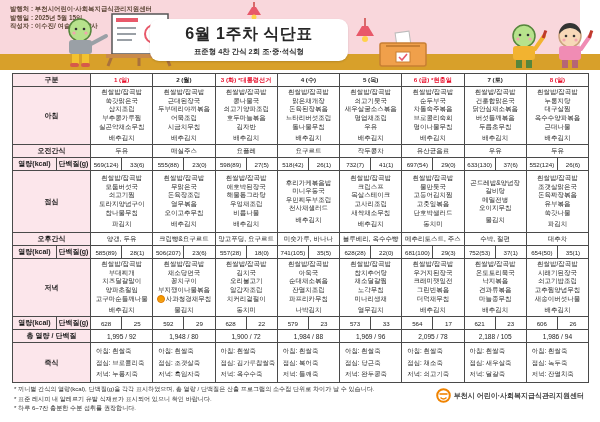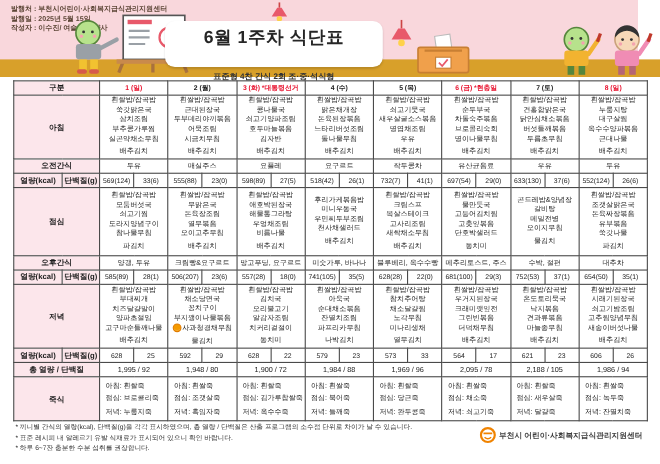--- a/index.html
+++ b/index.html
@@ -8,21 +8,21 @@
   .page{position:relative;width:600px;height:422px;}
 
   
   .header{position:absolute;top:0;left:0;width:580px;height:70px;background:#f9d7dc;}
   .band{position:absolute;top:54px;left:0;width:600px;height:16px;background:#d8a02a;}
   .meta{position:absolute;top:5px;left:10px;font-size:6.4px;line-height:8.6px;
         font-weight:bold;color:#5d4637;}
   .title-box{position:absolute;top:19px;left:150px;width:198px;height:42px;background:#fff;
              border-radius:9px;box-shadow:0 1px 2px rgba(0,0,0,.15);text-align:center;z-index:3;}
   .title-box .t1{font-size:16px;font-weight:bold;color:#262626;margin-top:5px;letter-spacing:.5px;}
-  .title-box .t2{font-size:7.4px;font-weight:bold;color:#333;margin-top:20px;}
+  .title-box .t2{font-size:7.4px;font-weight:bold;color:#333;margin-top:2px;}
   .deco{position:absolute;z-index:2;}
 
   
   .table-wrap{position:absolute;top:73px;left:12px;}
   table{border-collapse:collapse;table-layout:fixed;width:576px;border:1.5px solid #3c3c3c;}
   td{border:1px solid #4a4a4a;text-align:center;vertical-align:middle;padding:1px 0;
      font-size:6.5px;color:#1c1c1c;overflow:hidden;}
   .label{background:#fce6eb;font-weight:bold;font-size:7px;}
   .day-head{font-weight:bold;font-size:6.2px;white-space:nowrap;background:#fff;}
   .red{color:#e8112d;}

